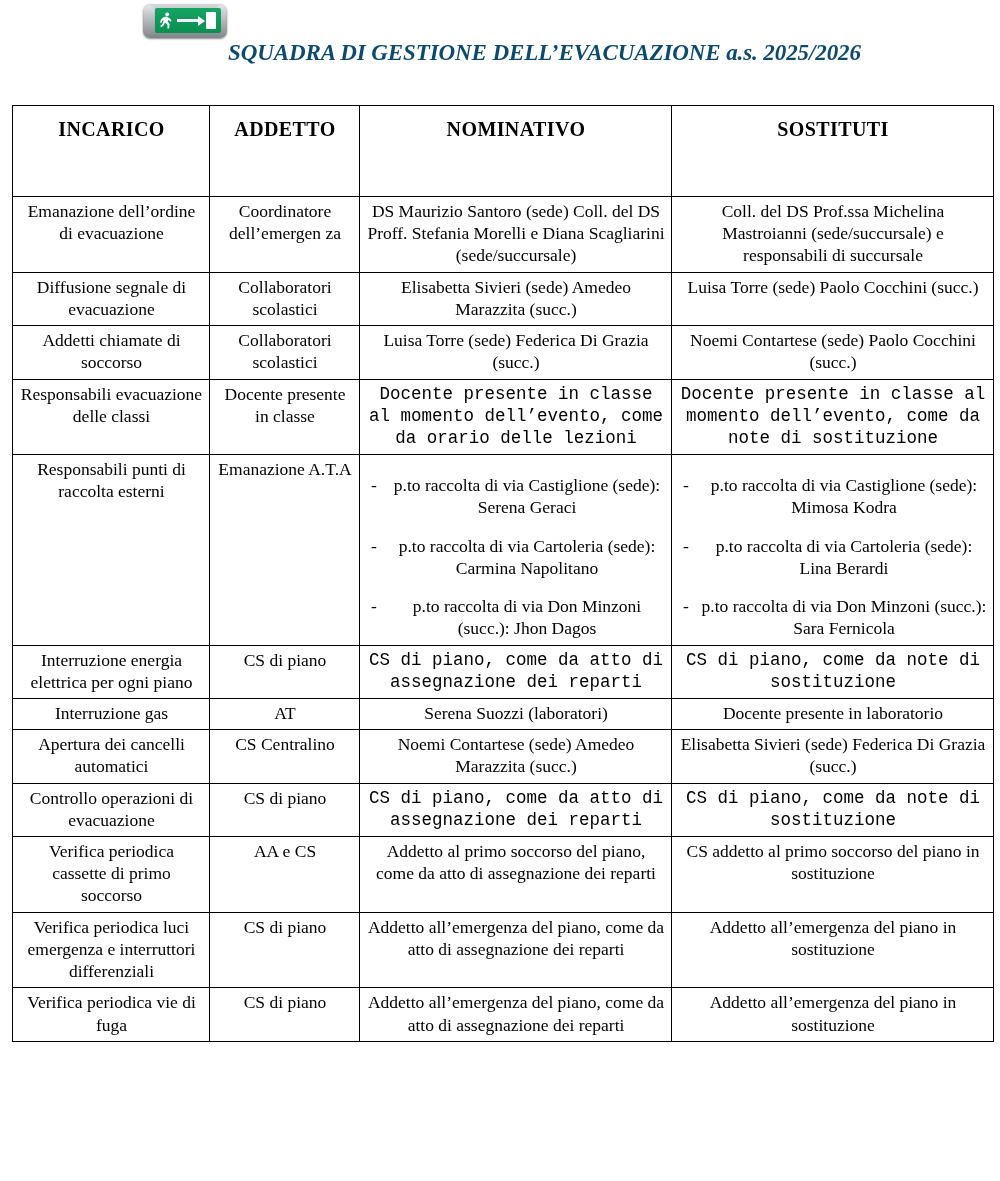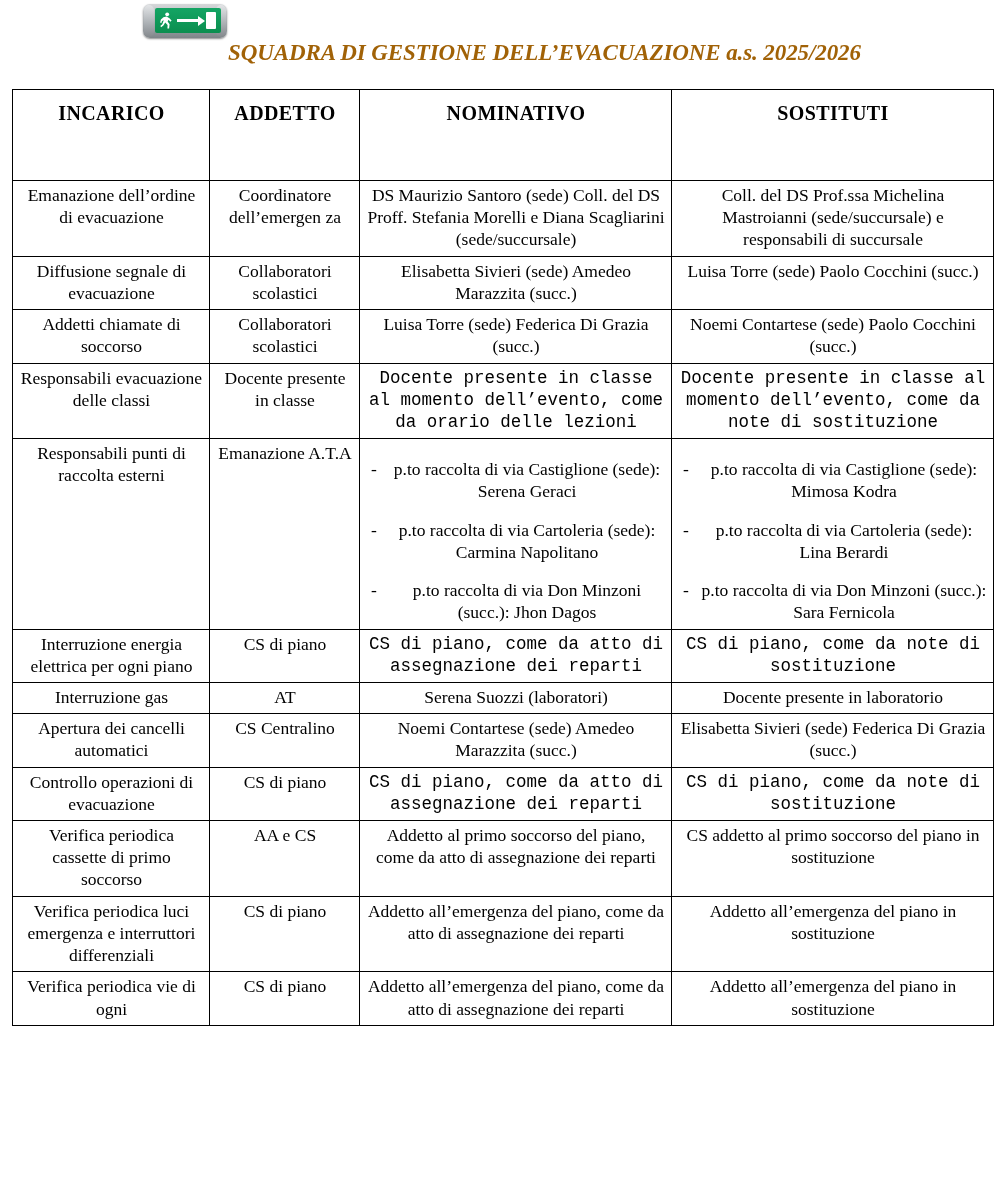--- a/index.html
+++ b/index.html
@@ -89,30 +89,30 @@
   .exit-sign .cap-r { right: 1px; }
 
   .doc-title {
     position: absolute;
     left: 228px;
     top: 40px;
     font-family: "Liberation Serif", "DejaVu Serif", serif;
     font-size: 23px;
     font-weight: bold;
     font-style: italic;
-    color: #a16207;
+    color: #0c4a6e;
     letter-spacing: -0.1px;
     white-space: nowrap;
   }
 
   
   .table-wrap {
     position: absolute;
     left: 12px;
-    top: 89px;
+    top: 105px;
     width: 981px;
   }
   table.evac {
     width: 981px;
     border-collapse: collapse;
     table-layout: fixed;
     font-size: 17.5px;
     line-height: 1.27;
   }
   table.evac td, table.evac th {
@@ -279,21 +279,21 @@
         </tr>
 
         <tr>
           <td>Verifica periodica luci emergenza e interruttori differenziali</td>
           <td>CS di piano</td>
           <td>Addetto all’emergenza del piano, come da atto di assegnazione dei reparti</td>
           <td>Addetto all’emergenza del piano in sostituzione</td>
         </tr>
 
         <tr>
-          <td>Verifica periodica vie di ogni</td>
+          <td>Verifica periodica vie di fuga</td>
           <td>CS di piano</td>
           <td>Addetto all’emergenza del piano, come da atto di assegnazione dei reparti</td>
           <td>Addetto all’emergenza del piano in sostituzione</td>
         </tr>
 
       </tbody>
     </table>
   </div>
 
 </div>

